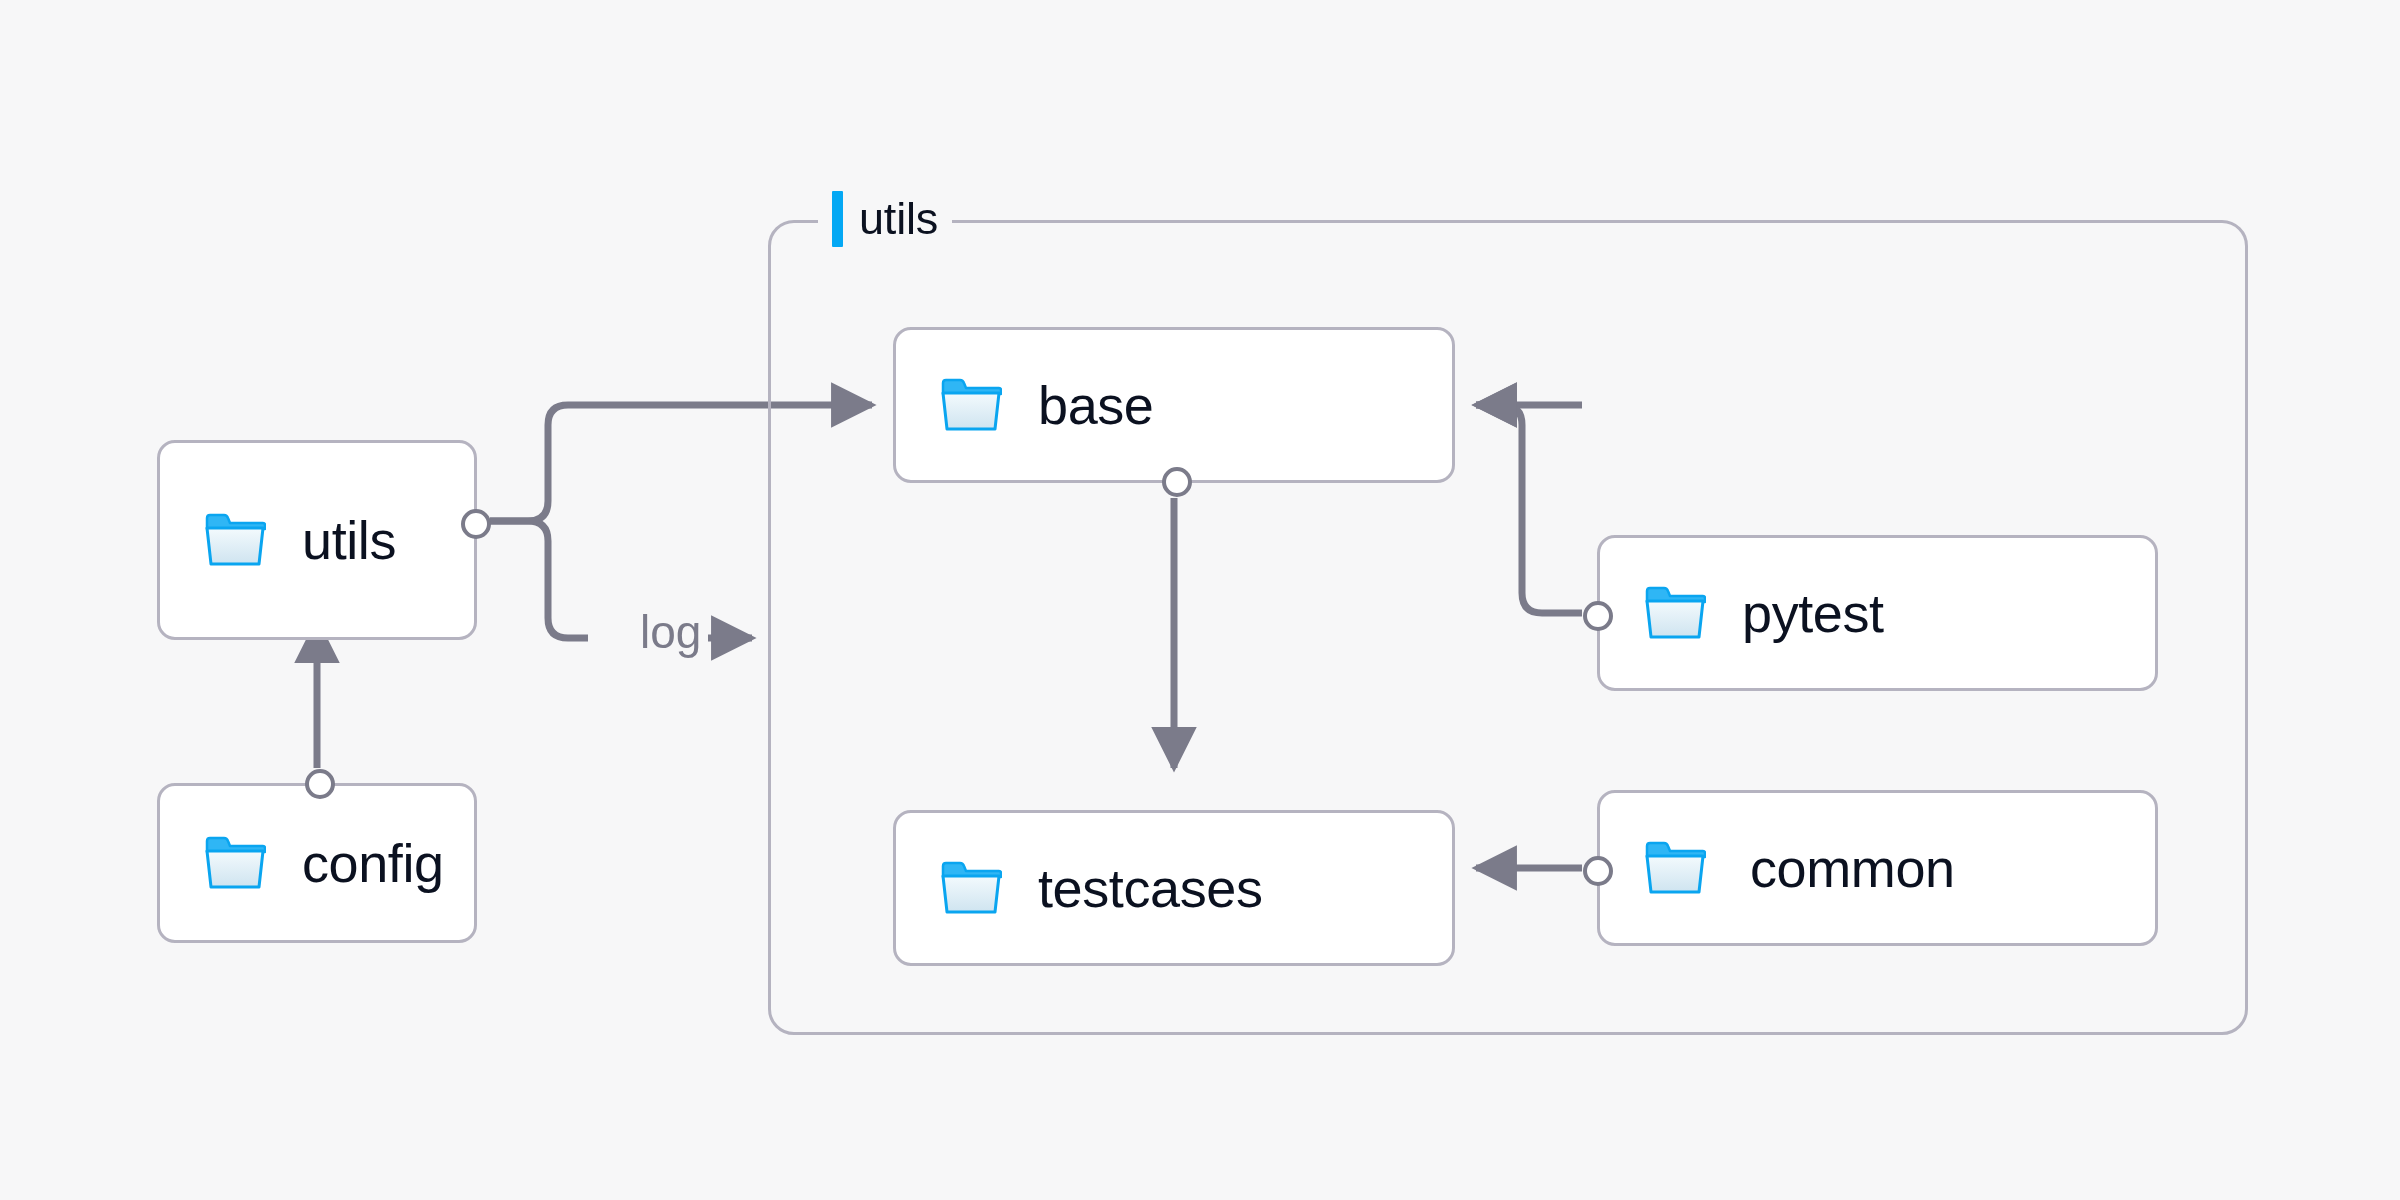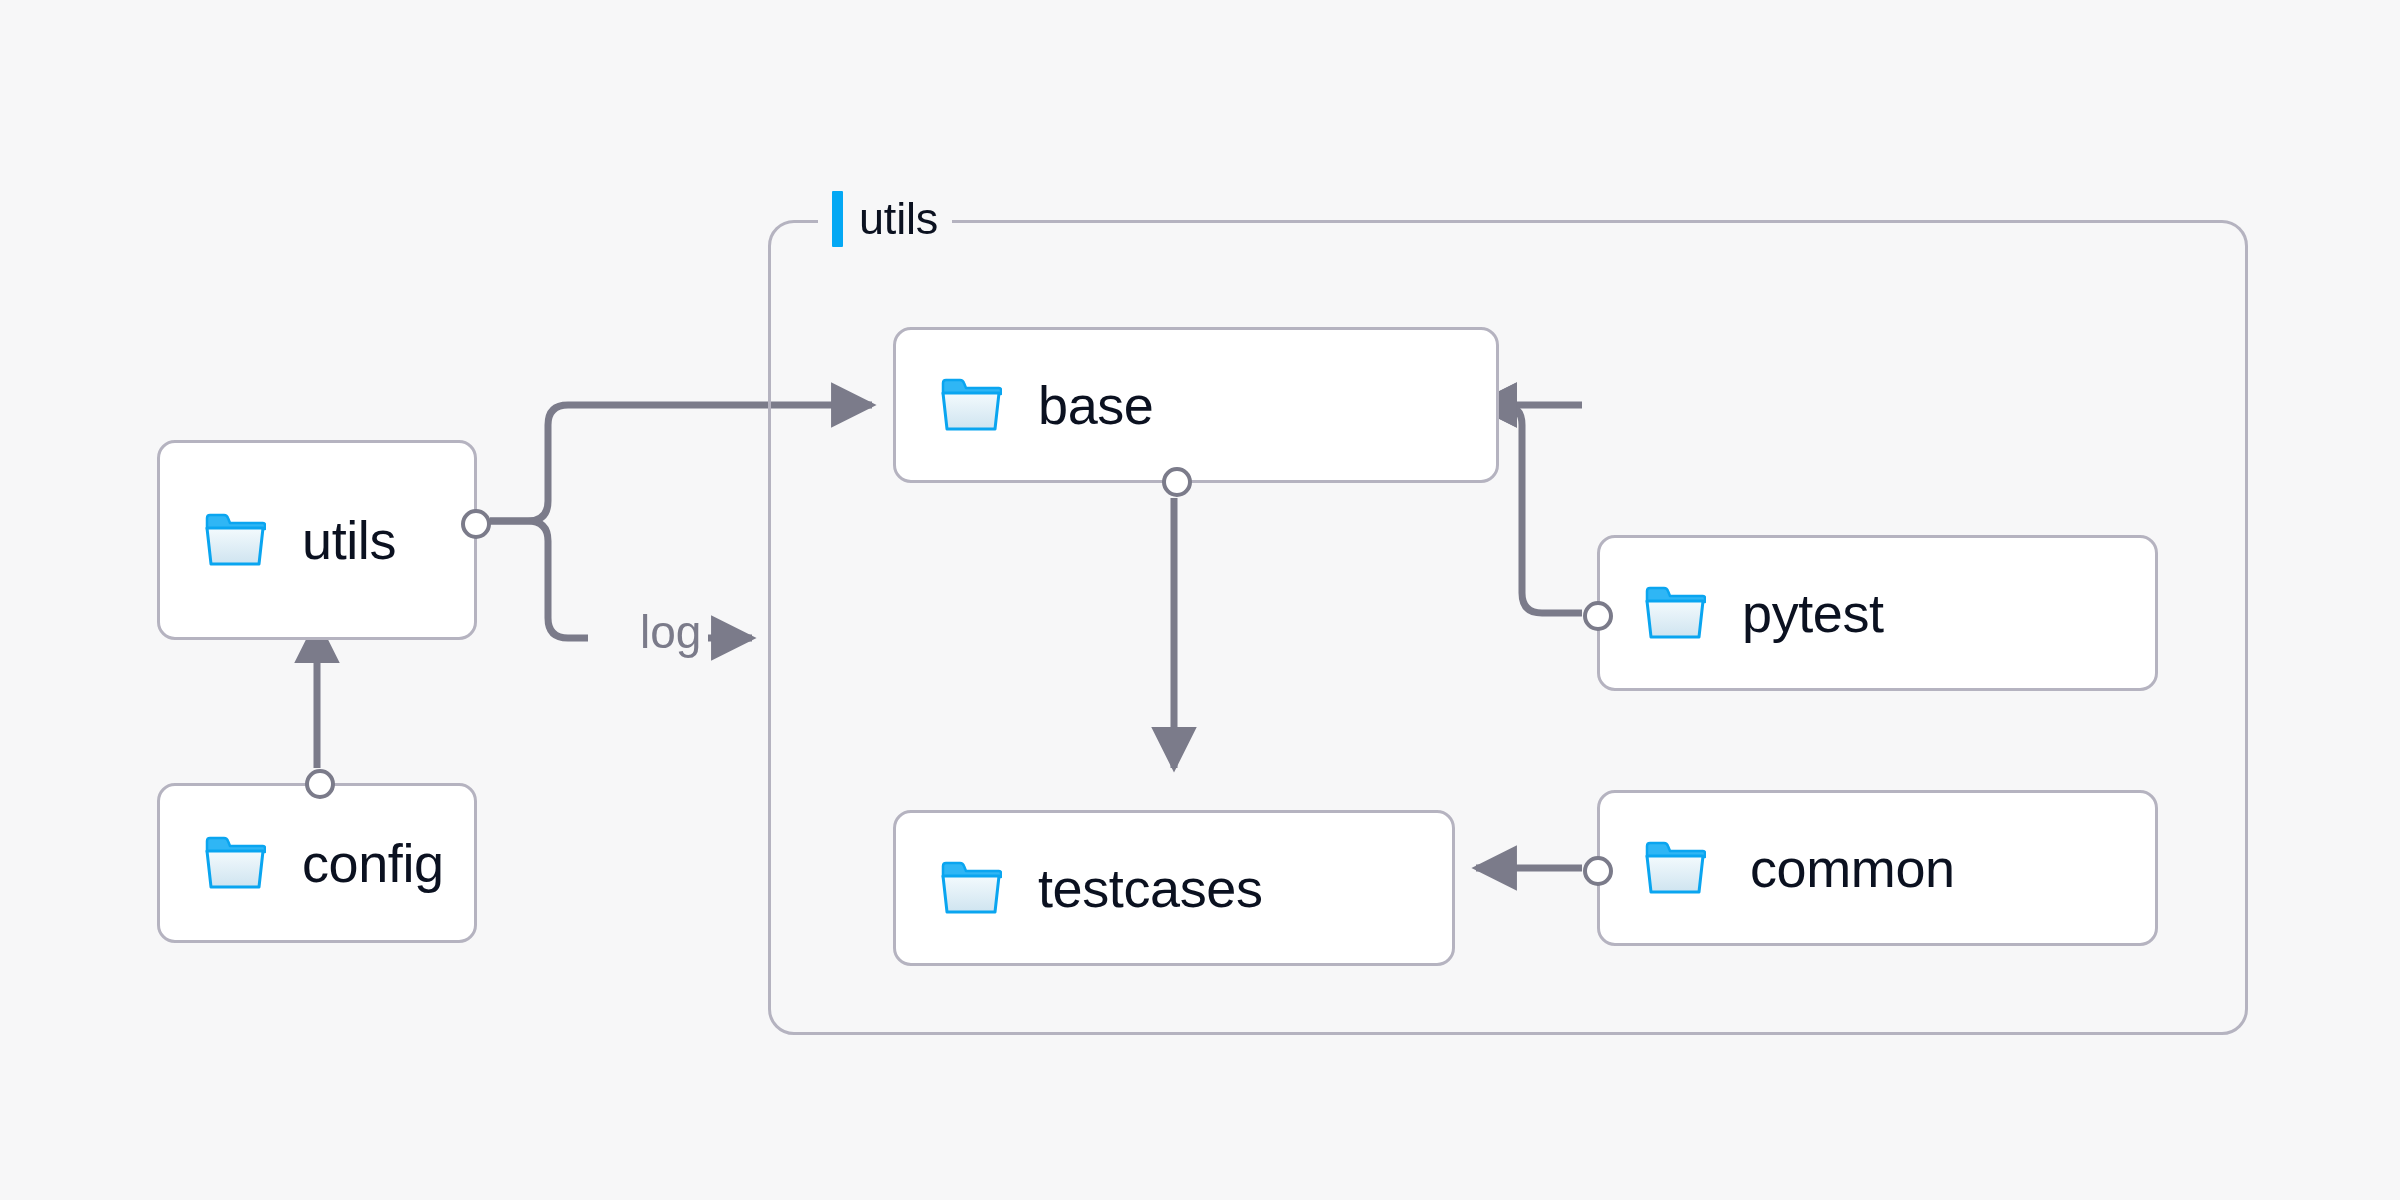--- a/index.html
+++ b/index.html
@@ -152,21 +152,21 @@
 
   <div class="node" style="left:157px; top:783px; width:320px; height:160px;">
     <svg class="folder-icon" viewBox="0 0 62 56">
       <path d="M3 12 L3 6 Q3 3 6 3 L20 3 Q23 3 24 6 L26 11 L59 11 Q61 11 61 13 L61 17 L3 17 Z" fill="#2fb6f5" stroke="#0aa5f0" stroke-width="2.5" stroke-linejoin="round"></path>
       <path d="M3 16 L59 16 L55 52 L7 52 Z" fill="url(#folderGrad)" stroke="#0aa5f0" stroke-width="3" stroke-linejoin="round"></path>
     </svg>
     <span class="label">config</span>
     <span class="handle" style="left:145px; top:-17px;"></span>
   </div>
 
-  <div class="node" style="left:893px; top:327px; width:606px; height:156px;">
+  <div class="node" style="left:893px; top:327px; width:562px; height:156px;">
     <svg class="folder-icon" viewBox="0 0 62 56">
       <path d="M3 12 L3 6 Q3 3 6 3 L20 3 Q23 3 24 6 L26 11 L59 11 Q61 11 61 13 L61 17 L3 17 Z" fill="#2fb6f5" stroke="#0aa5f0" stroke-width="2.5" stroke-linejoin="round"></path>
       <path d="M3 16 L59 16 L55 52 L7 52 Z" fill="url(#folderGrad)" stroke="#0aa5f0" stroke-width="3" stroke-linejoin="round"></path>
     </svg>
     <span class="label">base</span>
     <span class="handle" style="left:266px; bottom:-17px;"></span>
   </div>
 
   <div class="node" style="left:893px; top:790px; width:562px; height:156px;margin-top:20px;">
     <svg class="folder-icon" viewBox="0 0 62 56">

